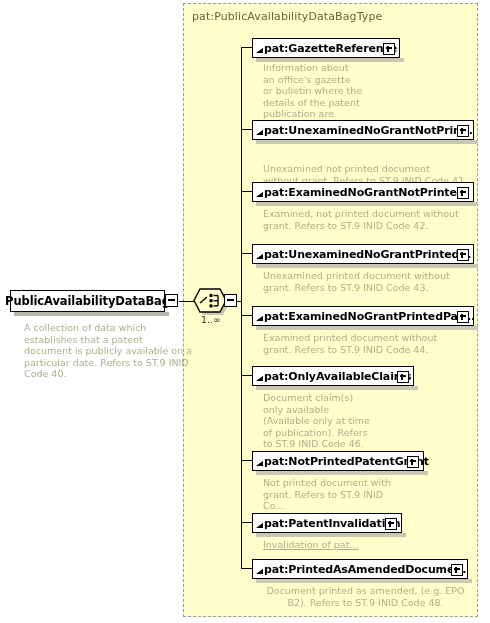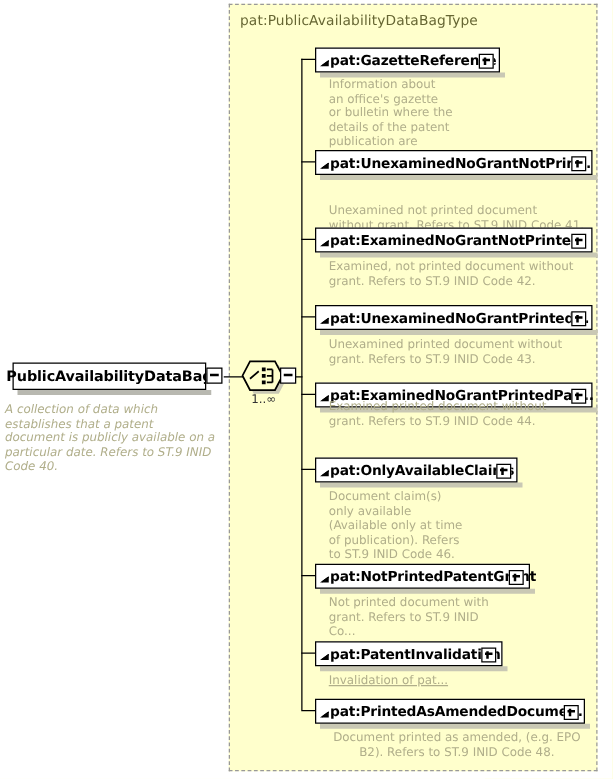--- a/index.html
+++ b/index.html
@@ -91,27 +91,26 @@
     content: "";
     position: absolute;
     left: 2px;
     top: 4.2px;
     width: 6.5px;
     height: 1.6px;
     background: #000000;
   }
   .root-desc {
     position: absolute;
-    left: 4px;
+    left: 24px;
     top: 322px;
     width: 168px;
     font-size: 9.5px;
     line-height: 11.6px;
     color: #b0ae8a;
-    font-style: italic;
   }
 
   
   .wire-root {
     position: absolute;
     left: 179px;
     top: 300.5px;
     width: 16px;
     height: 1.6px;
     background: #000000;
@@ -365,21 +364,21 @@
         <div class="child-shadow" style="width: 222px;"></div>
         <div class="child-box" style="width: 222px;">
           <svg class="ref-arrow" viewBox="0 0 8 8">
             <polygon points="7,0 0,5 7,5" fill="#000000"></polygon>
             <line x1="7" y1="0.6" x2="1.6" y2="4.6" stroke="#000000" stroke-width="1"></line>
           </svg>
           <span class="child-label">pat:ExaminedNoGrantPrintedPat...</span>
           <div class="plus-box" style="left: 204px;"></div>
         </div>
       </div>
-      <div class="child-desc" style="left: 263px; top: 320px; width: 205px;">Examined printed document without grant. Refers to ST.9 INID Code 44.</div>
+      <div class="child-desc" style="left: 263px; top: 332px; width: 205px;">Examined printed document without grant. Refers to ST.9 INID Code 44.</div>
       <div class="branch" style="top: 375px;"></div>
       <div class="child" style="left: 252px; top: 366px; width: 164px; height: 24px;">
         <div class="child-shadow" style="width: 162px;"></div>
         <div class="child-box" style="width: 162px;">
           <svg class="ref-arrow" viewBox="0 0 8 8">
             <polygon points="7,0 0,5 7,5" fill="#000000"></polygon>
             <line x1="7" y1="0.6" x2="1.6" y2="4.6" stroke="#000000" stroke-width="1"></line>
           </svg>
           <span class="child-label">pat:OnlyAvailableClaims</span>
           <div class="plus-box" style="left: 144px;"></div>

